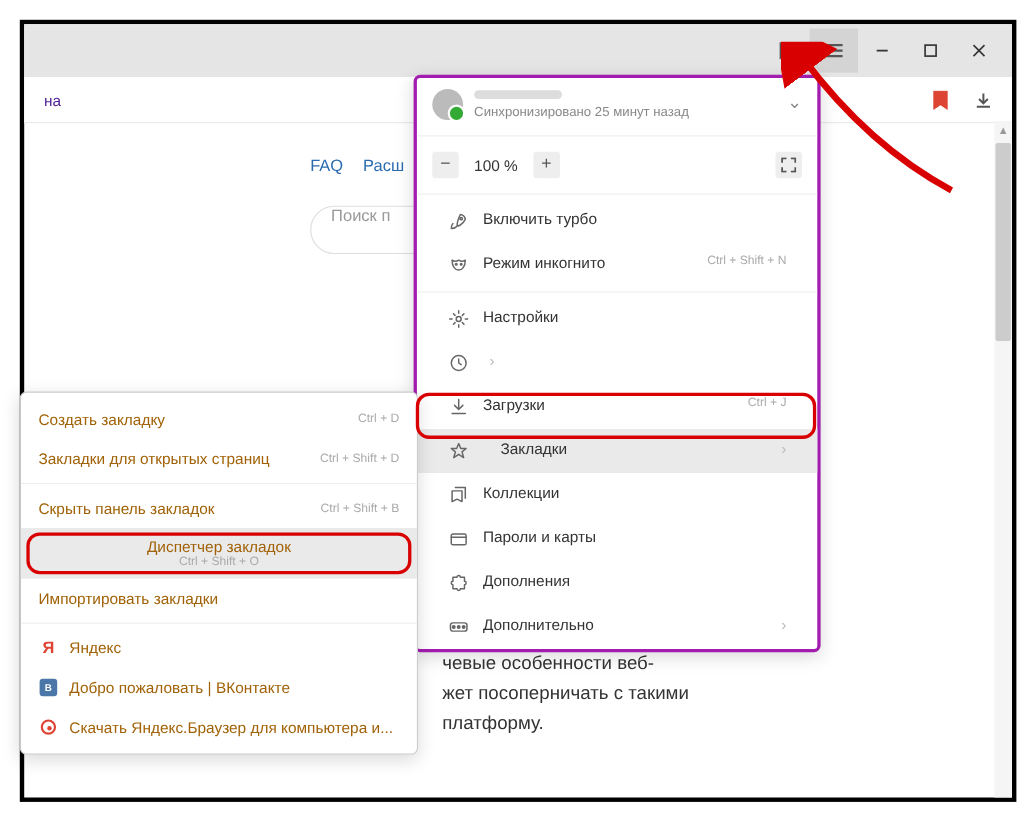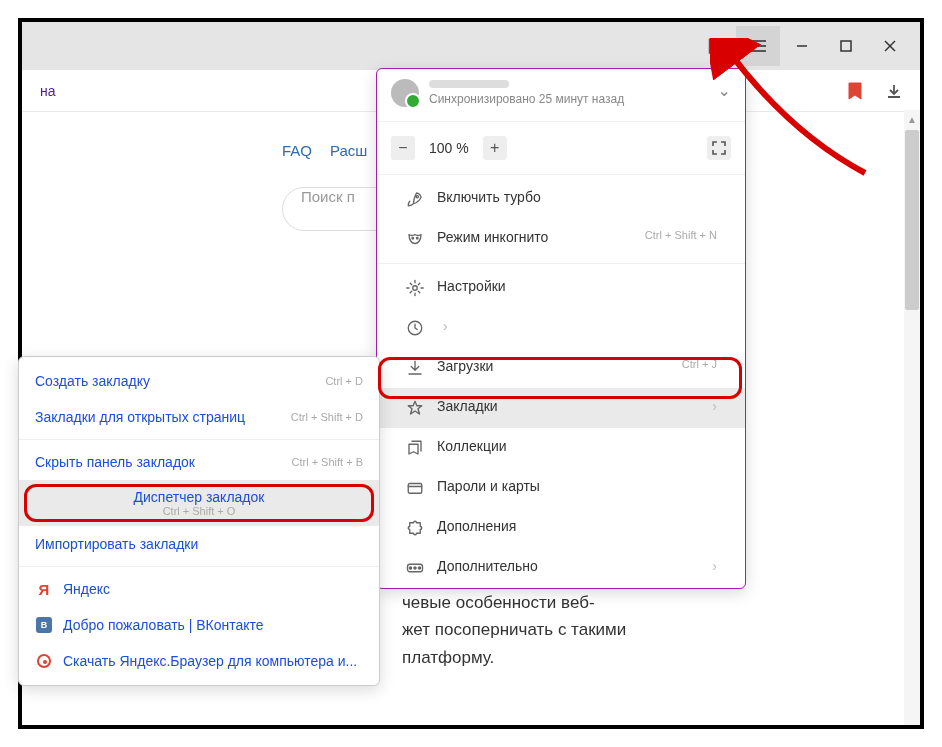--- a/index.html
+++ b/index.html
@@ -8,21 +8,21 @@
 .titlebar { height: 48px; background: #e5e5e5; display: flex; align-items: center; justify-content: flex-end; padding-right: 8px; }
 .tbtn { width: 44px; height: 40px; display: flex; align-items: center; justify-content: center; cursor: pointer; }
 .tbtn.hi { background: #d4d4d4; }
 .toolbar { height: 42px; background: #fff; display: flex; align-items: center; justify-content: space-between; padding: 0 18px; border-bottom: 1px solid #e8e8e8; }
 .tleft { font-size: 14px; color: #4c1d95; }
 .tright { display: flex; gap: 24px; align-items: center; }
 .content { padding: 30px 20px; position: relative; }
 .links { display: flex; gap: 18px; color: #2b6cb0; font-size: 15px; margin-left: 240px; margin-bottom: 28px; }
 .search { margin-left: 240px; width: 150px; height: 44px; border: 1px solid #ddd; border-radius: 22px; display: flex; align-items: flex-start; padding: 0 18px; color: #999; font-size: 15px; }
 .bodytext { position: absolute; left: 380px; top: 540px; font-size: 17px; color: #333; line-height: 1.6; }
-.mainmenu { position: absolute; left: 376px; top: 68px; width: 370px; background: #fff; border: 1px solid #a21caf; box-shadow: 0 4px 16px rgba(0,0,0,.15); border-radius: 6px; }
+.mainmenu { position: absolute; left: 376px; top: 68px; width: 370px; background: #fff; border: 3px solid #a21caf; box-shadow: 0 4px 16px rgba(0,0,0,.15); border-radius: 6px; }
 .profile { display: flex; align-items: center; padding: 10px 14px; position: relative; }
 .avatar { width: 28px; height: 28px; border-radius: 50%; background: #bbb; margin-right: 10px; position: relative; }
 .avatar::after { content: ''; position: absolute; right: -2px; bottom: -2px; width: 12px; height: 12px; border-radius: 50%; background: #3a3; border: 2px solid #fff; }
 .pinfo { flex: 1; }
 .pname { width: 80px; height: 8px; background: #ddd; border-radius: 4px; margin-bottom: 4px; }
 .psync { font-size: 12px; color: #888; }
 .chev { position: absolute; right: 14px; top: 12px; color: #888; }
 .zoom { display: flex; align-items: center; padding: 10px 14px; gap: 8px; }
 .zbtn { width: 24px; height: 24px; background: #eee; border-radius: 3px; display: flex; align-items: center; justify-content: center; font-size: 16px; color: #555; cursor: pointer; }
 .zval { font-size: 14px; color: #333; padding: 0 6px; }
@@ -30,21 +30,21 @@
 .mrow { display: flex; align-items: flex-start; padding: 10px 28px; cursor: pointer; min-height: 38px; }
 .micon { width: 20px; height: 20px; margin-right: 12px; display: flex; align-items: center; justify-content: center; }
 .mlabel { flex: 1; font-size: 14px; color: #333; }
 .mshort { font-size: 11px; color: #aaa; }
 .marrow { color: #bbb; font-size: 14px; margin-left: 6px; }
 .hr { height: 1px; background: #eee; margin: 4px 0; }
 .callout { border: 3px solid #d80000; border-radius: 12px; position: absolute; pointer-events: none; }
 .sub { position: absolute; left: 18px; top: 356px; width: 362px; background: #fff; border: 1px solid #ccc; box-shadow: 0 4px 16px rgba(0,0,0,.15); border-radius: 6px; padding: 6px 0; }
 .srow { display: flex; align-items: center; padding: 9px 16px; cursor: pointer; min-height: 36px; }
 .srow.hi { background: #eaeaea; flex-direction: column; }
-.slabel { flex: 1; font-size: 14px; color: #1d4ed8; }
+.slabel { flex: 1; font-size: 14px; color: #a16207; }
 .sshort { font-size: 11px; color: #aaa; }
 .sicon { width: 18px; height: 18px; margin-right: 10px; display: flex; align-items: center; justify-content: center; }
 .yicon { font-weight: bold; color: #d43; font-size: 15px; }
 .vkicon { width: 16px; height: 16px; background: #4a76a8; border-radius: 3px; display: flex; align-items: center; justify-content: center; color: #fff; font-size: 9px; font-weight: bold; }
 .ybicon { width: 14px; height: 14px; border: 2px solid #d43; border-radius: 50%; position: relative; }
 .ybicon::after { content: ''; position: absolute; left: 4px; top: 4px; width: 4px; height: 4px; background: #d43; border-radius: 50%; }
 .arrow-svg { position: absolute; left: 710px; top: 38px; pointer-events: none; }
 .scrollbar { position: absolute; right: 0; top: 88px; bottom: 0; width: 16px; background: #f5f5f5; }
 .scrollthumb { position: absolute; top: 20px; width: 14px; left: 1px; height: 180px; background: #ccc; border-radius: 2px; }
 .scrollarrow { position: absolute; left: 3px; width: 10px; height: 10px; color: #999; font-size: 10px; }
@@ -189,21 +189,21 @@
       </div>
       <div class="mrow">
         <div class="micon">
           <svg width="18" height="18" viewBox="0 0 24 24" fill="none" stroke="#666" stroke-width="1.8" stroke-linecap="round" stroke-linejoin="round">
             <path d="M12 3v11M7 10l5 5 5-5M4 20h16"></path>
           </svg>
         </div>
         <div class="mlabel">Загрузки</div>
         <div class="mshort">Ctrl + J</div>
       </div>
-      <div class="mrow" style="background: rgb(234, 234, 234);">
+      <div class="mrow" style="background: rgb(234, 234, 234); gap: 16px;">
         <div class="micon">
           <svg width="18" height="18" viewBox="0 0 24 24" fill="none" stroke="#666" stroke-width="1.8" stroke-linecap="round" stroke-linejoin="round">
             <path d="M12 3l2.5 6H21l-5 4 2 7-6-4-6 4 2-7-5-4h6.5z"></path>
           </svg>
         </div>
         <div class="mlabel">Закладки</div>
         <div class="marrow">›</div>
       </div>
       <div class="mrow">
         <div class="micon">

